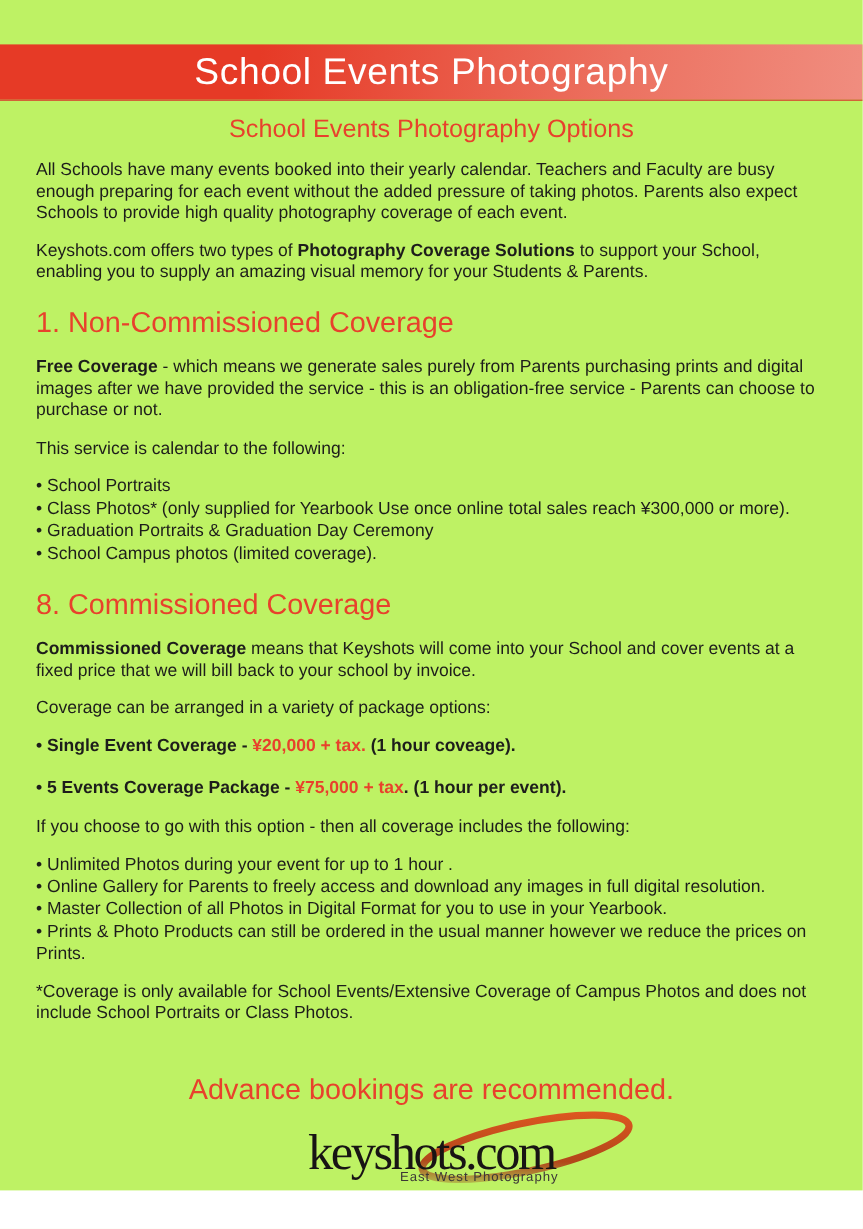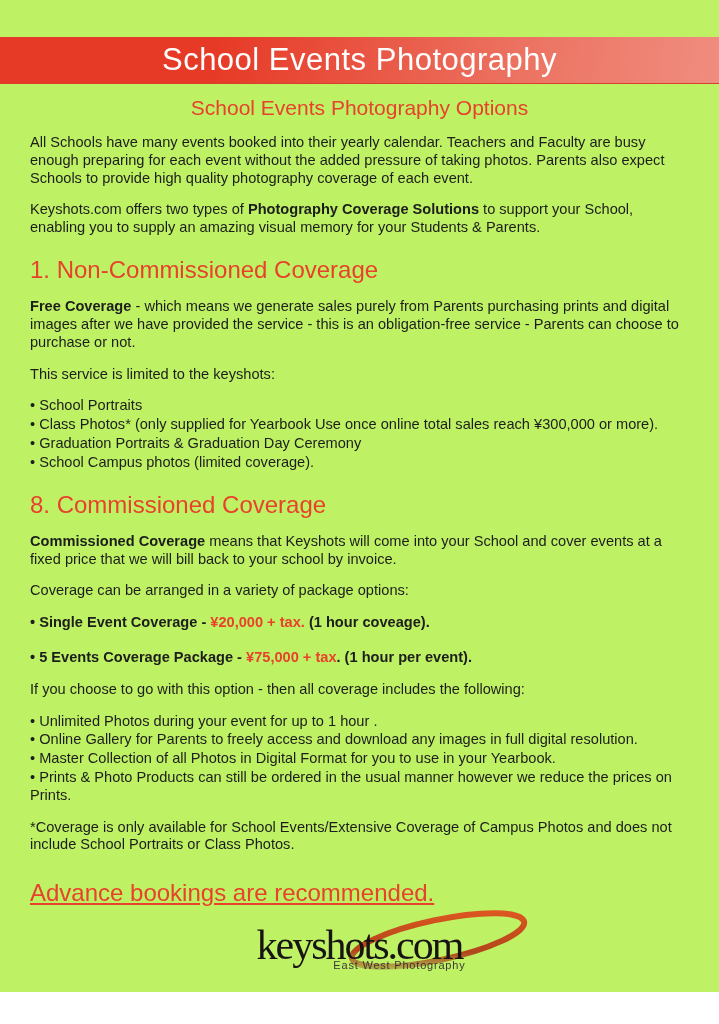--- a/index.html
+++ b/index.html
@@ -24,21 +24,21 @@
 
   
   .subtitle{
     margin:12px 0 0;text-align:center;color:#e8412c;
     font-size:21px;font-weight:400;
   }
   .section-heading{
     margin:18px 0 12px;color:#e8412c;font-size:24px;font-weight:400;
   }
   .closing-heading{
-    margin:24px 0 0;text-align:left;color:#e8412c;font-size:24px;font-weight:400;text-decoration:underline;
+    margin:40px 0 0;text-align:center;color:#e8412c;font-size:24px;font-weight:400;
   }
 
   
   .content{padding:0 30px;font-size:14.6px;line-height:1.22;}
   .content p{margin:14px 0;}
   b,strong{font-weight:700;}
 
   ul{list-style:none;margin:12px 0;padding:0;}
   ul li::before{content:"\2022\00a0";}
   .bullet-list li{margin:0 0 1px;}
@@ -79,21 +79,21 @@
   <div class="content">
 
     <p>All Schools have many events booked into their yearly calendar. Teachers and Faculty are busy enough preparing for each event without the added pressure of taking photos.  Parents also expect Schools to provide high quality photography coverage of each event.</p>
 
     <p><span>Keyshots.com offers two types of </span><strong>Photography Coverage Solutions</strong><span> to support your School, enabling you to supply an amazing visual memory for your Students &amp; Parents.</span></p>
 
     <h3 class="section-heading">1. Non-Commissioned Coverage</h3>
 
     <p><strong>Free Coverage</strong><span> - which means we generate sales purely from Parents purchasing prints and digital images after we have provided the service - this is an obligation-free service - Parents can choose to purchase or not.</span></p>
 
-    <p>This service is limited to the keyshots:</p>
+    <p>This service is calendar to the following:</p>
 
     <ul class="bullet-list">
       <li>School Portraits</li>
       <li>Class Photos* (only supplied for Yearbook Use once online total sales reach ¥300,000 or more).</li>
       <li>Graduation Portraits &amp; Graduation Day Ceremony</li>
       <li>School Campus photos (limited coverage).</li>
     </ul>
 
     <h3 class="section-heading">8. Commissioned Coverage</h3>
 

